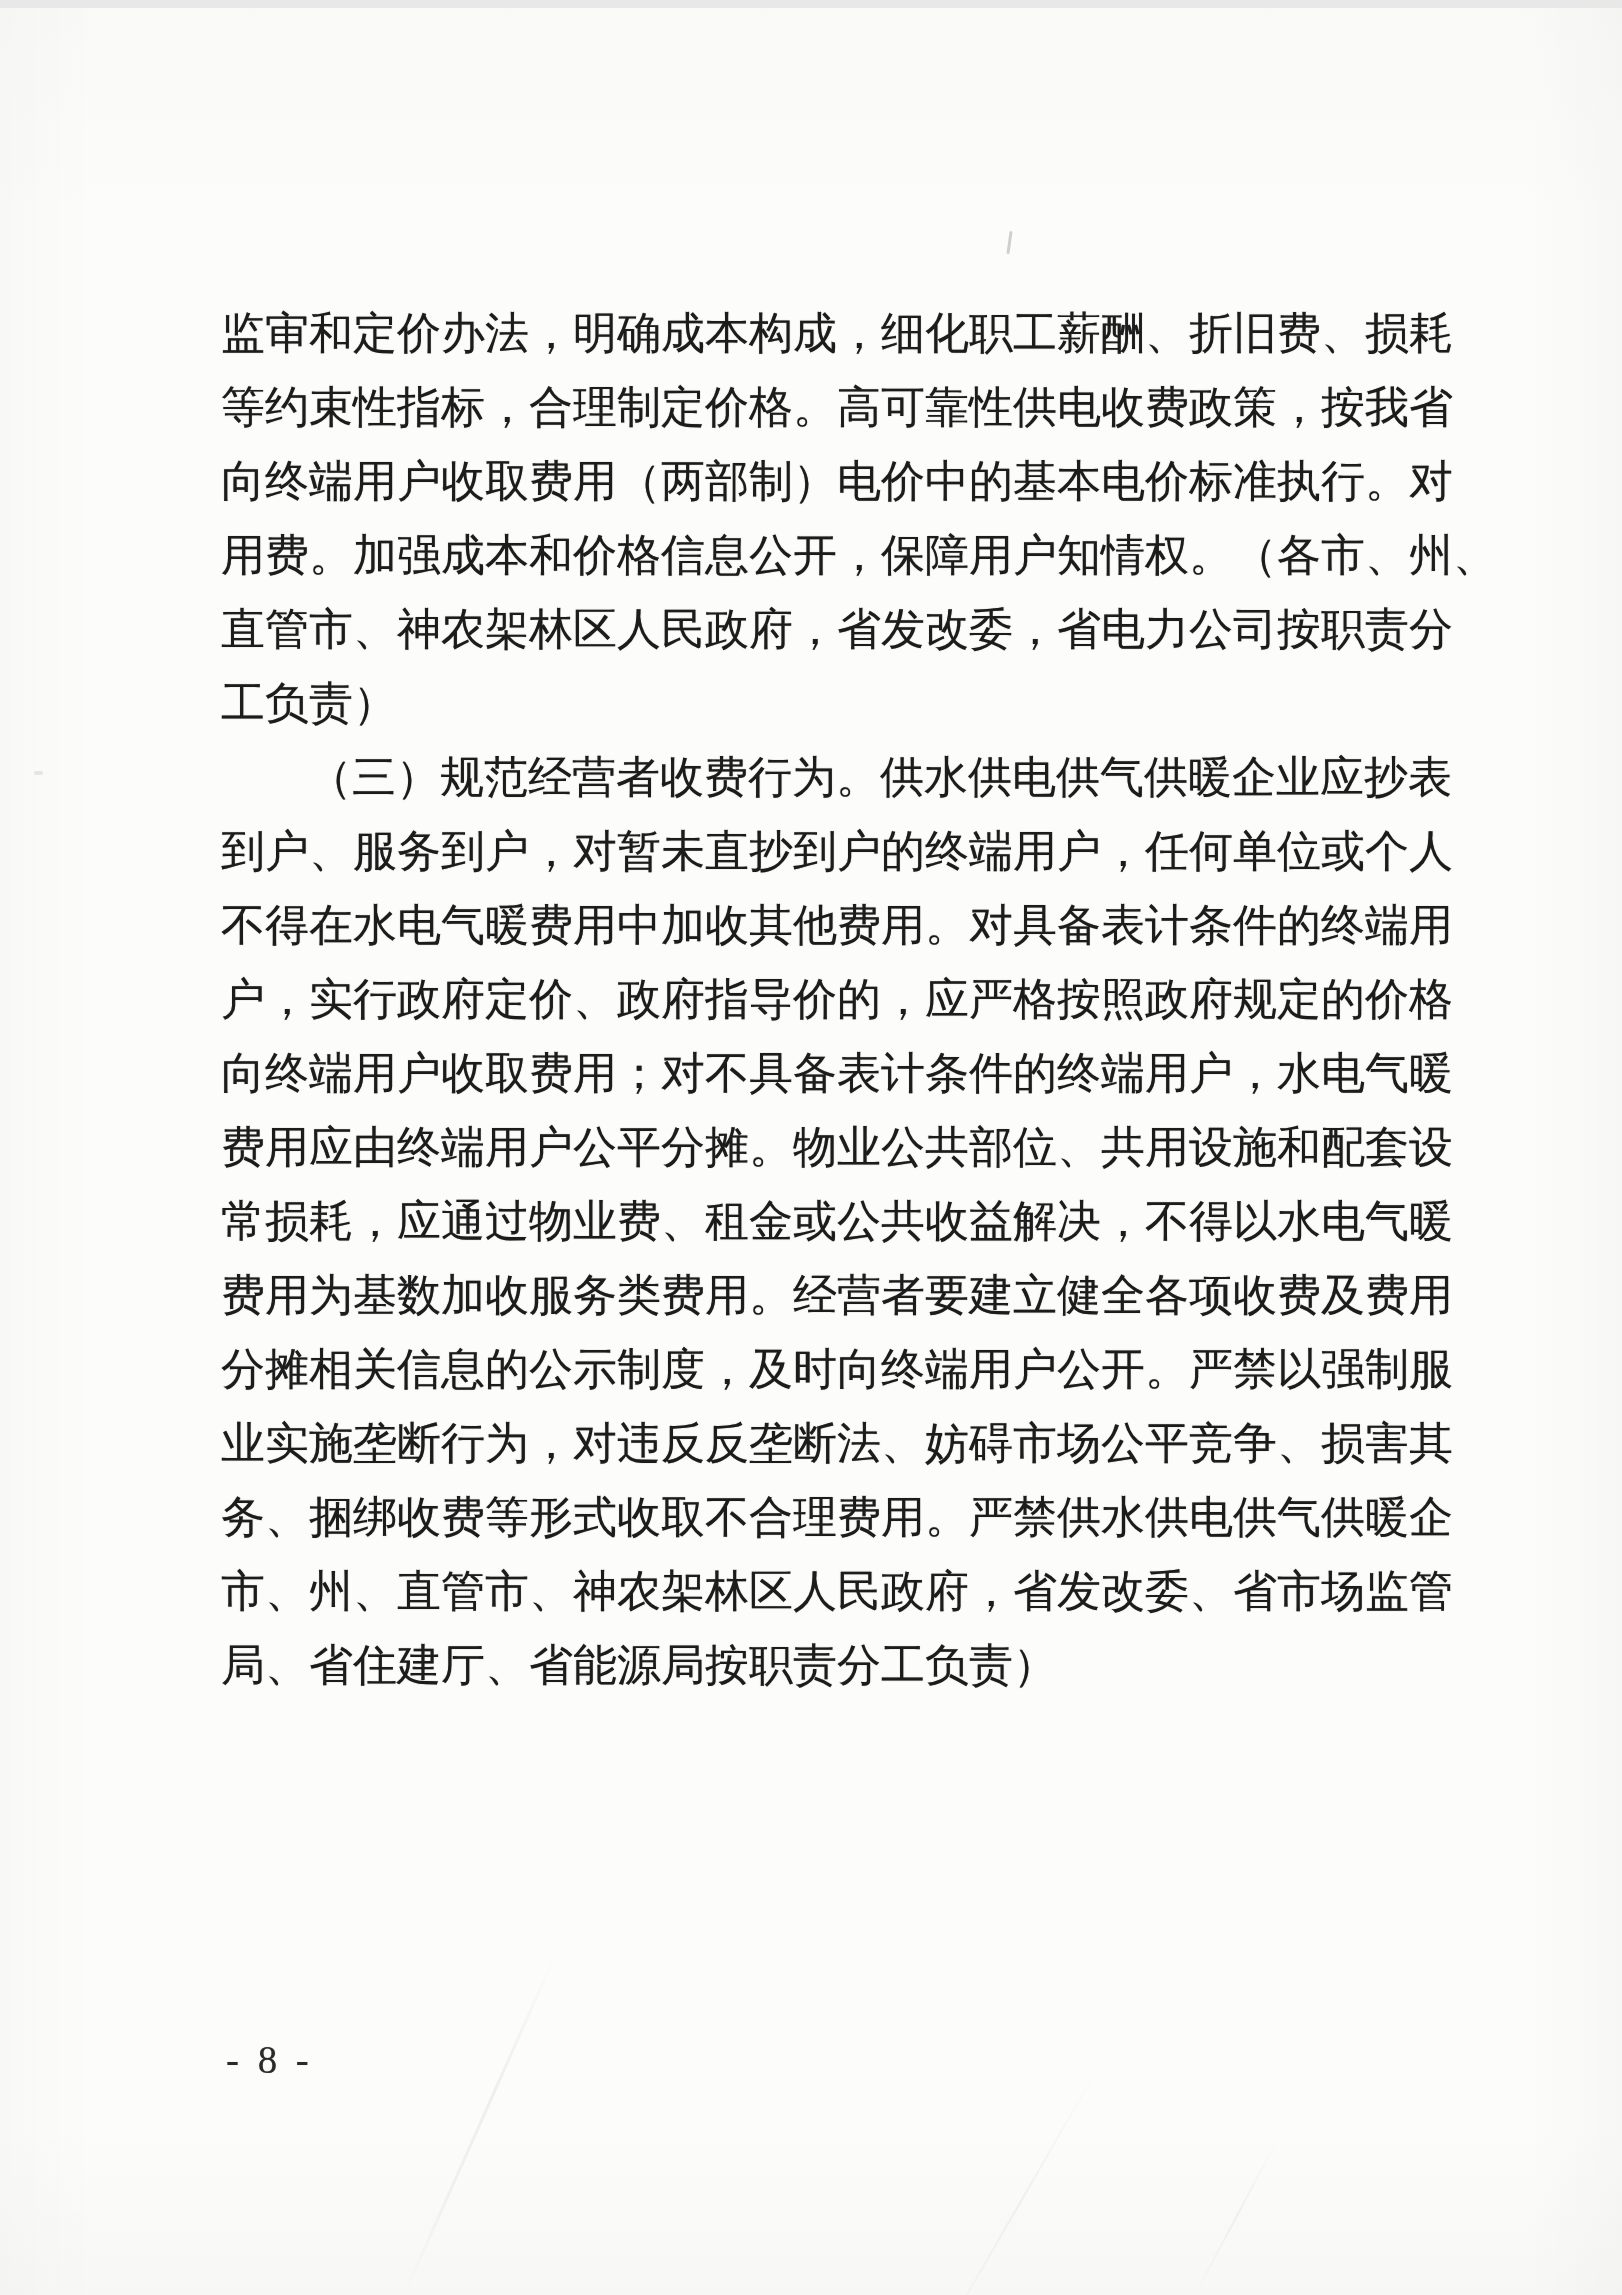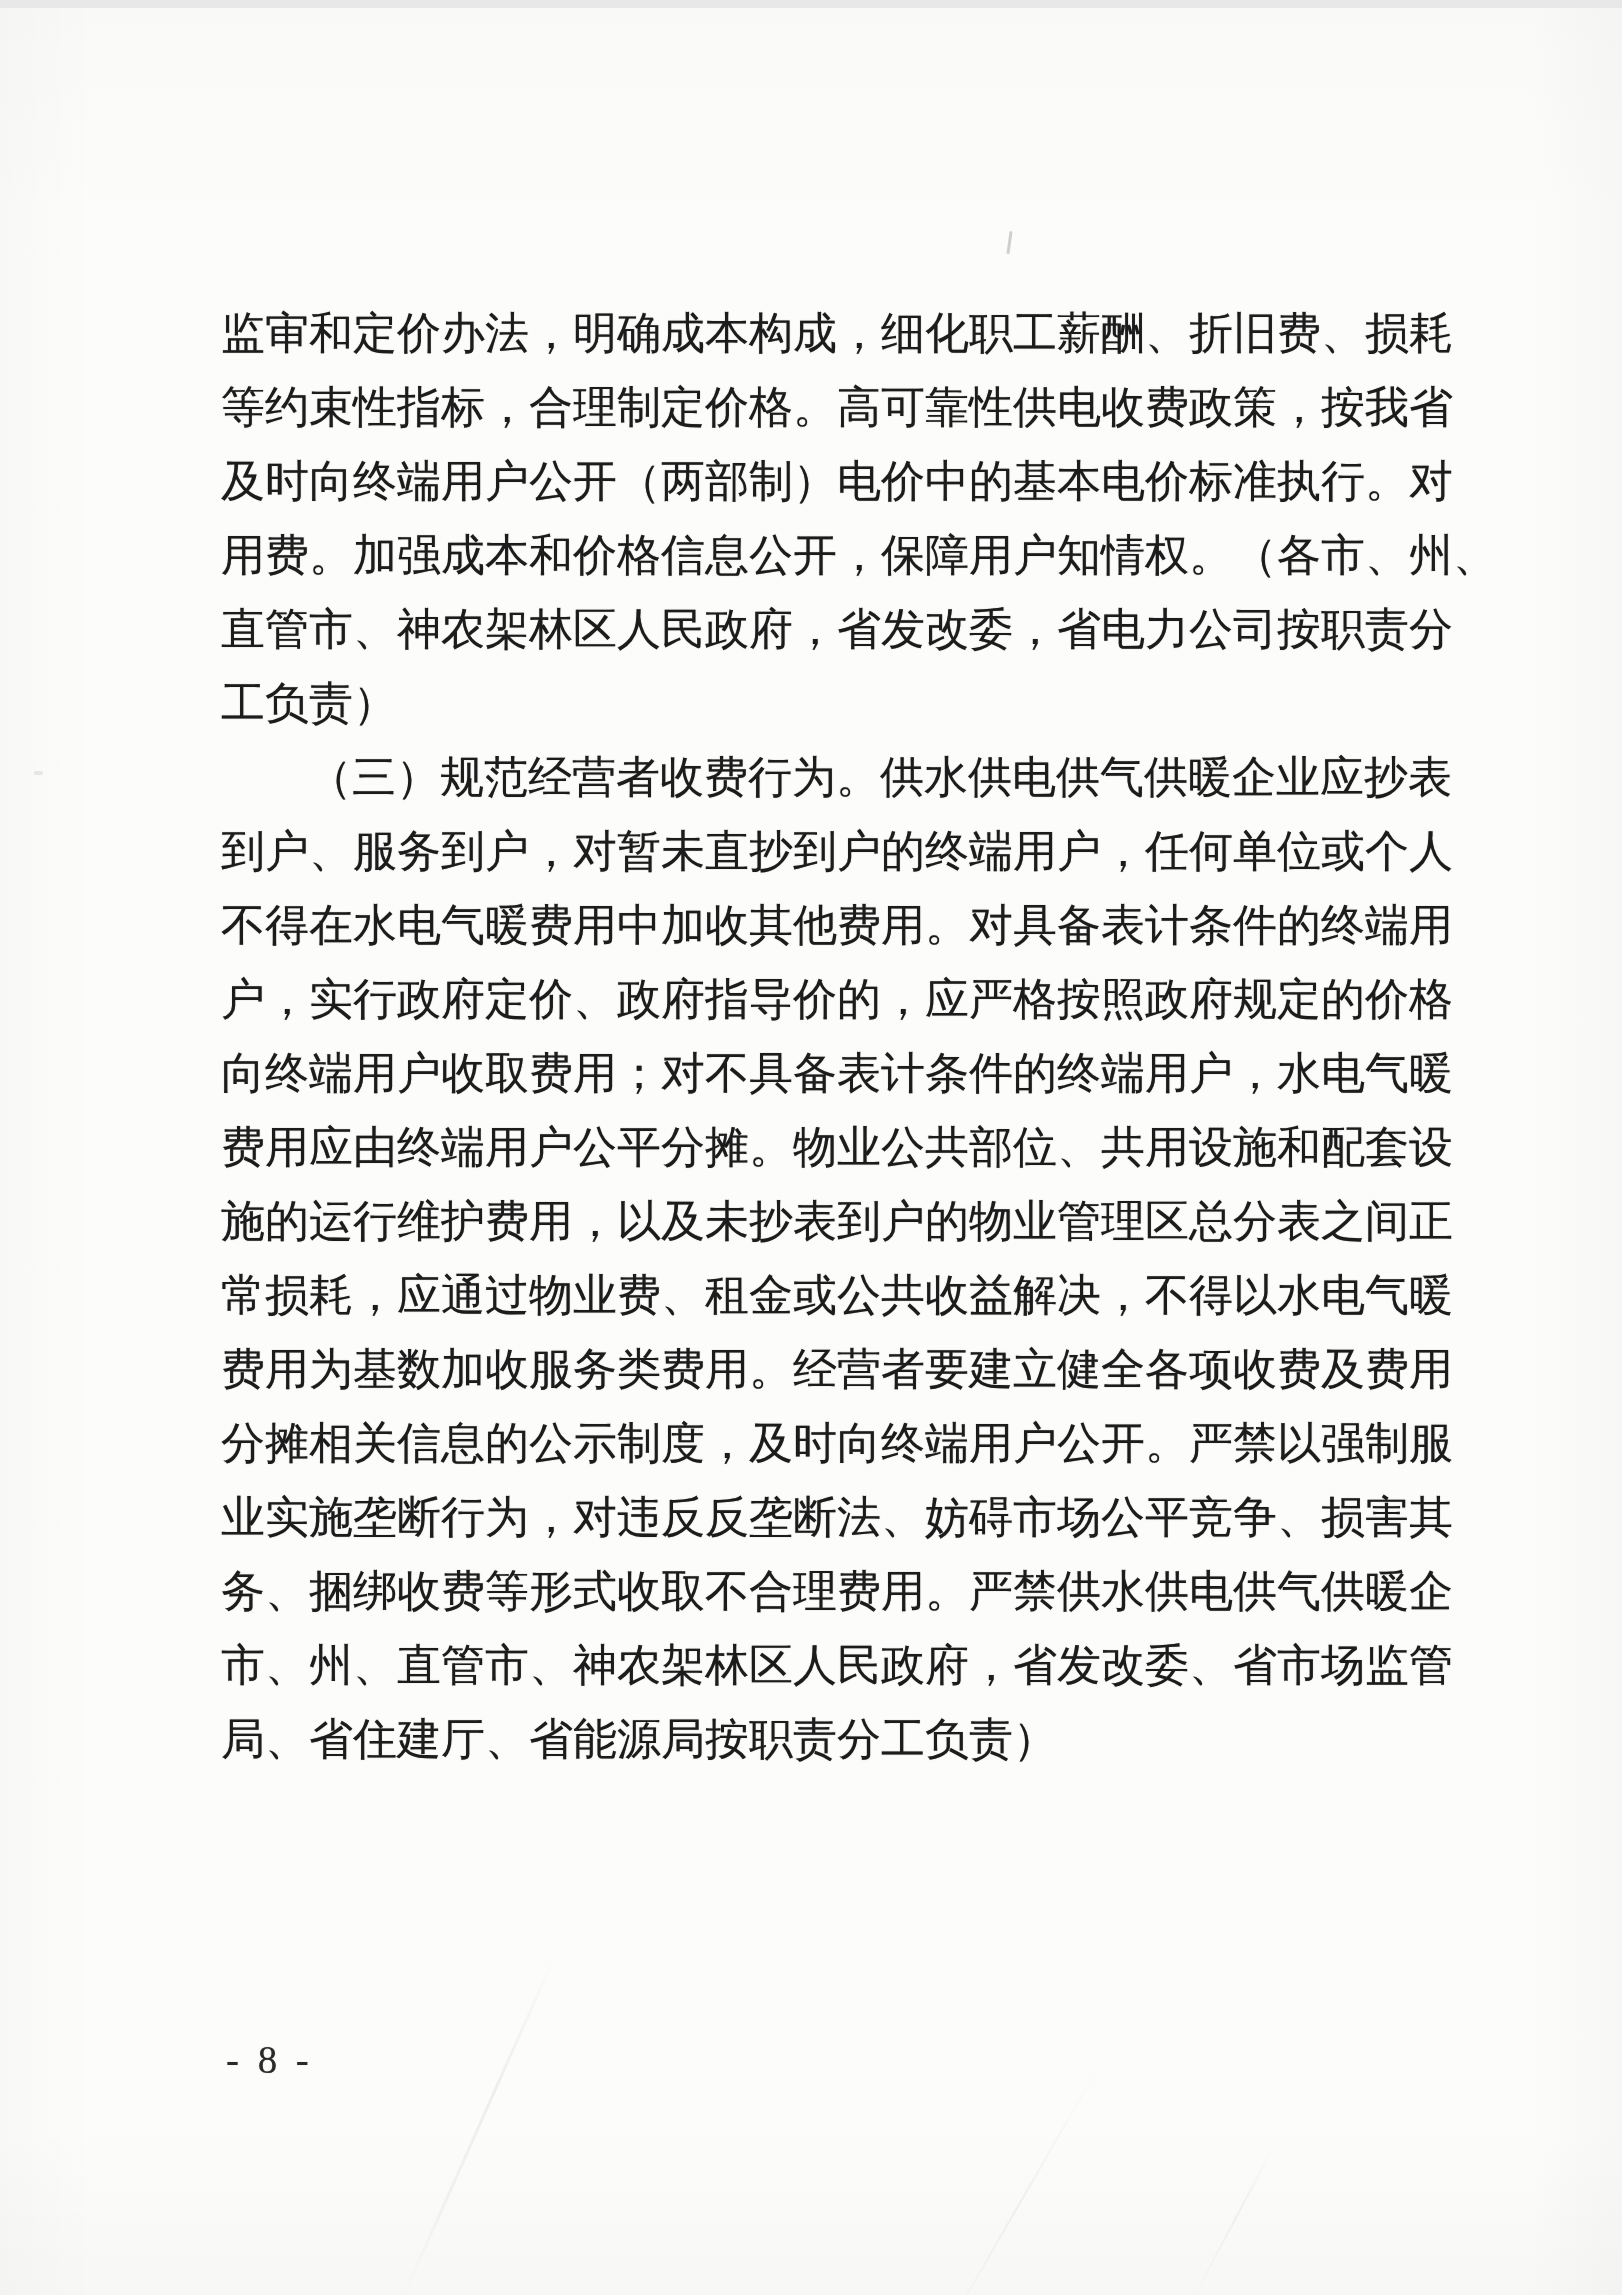--- a/index.html
+++ b/index.html
@@ -110,31 +110,30 @@
   }
 </style>
 </head>
 <body>
 
 <div class="page">
 
   <div class="textblock">
     <div class="line">监审和定价办法，明确成本构成，细化职工薪酬、折旧费、损耗</div>
     <div class="line">等约束性指标，合理制定价格。高可靠性供电收费政策，按我省</div>
-    <div class="line">及时向终端用户公开（两部制）电价中的基本电价标准执行。对</div>
+    <div class="line">向终端用户收取费用（两部制）电价中的基本电价标准执行。对</div>
     <div class="line">用费。加强成本和价格信息公开，保障用户知情权。（各市、州、</div>
     <div class="line">直管市、神农架林区人民政府，省发改委，省电力公司按职责分</div>
     <div class="line last">工负责）</div>
     <div class="line indent">（三）规范经营者收费行为。供水供电供气供暖企业应抄表</div>
     <div class="line">到户、服务到户，对暂未直抄到户的终端用户，任何单位或个人</div>
     <div class="line">不得在水电气暖费用中加收其他费用。对具备表计条件的终端用</div>
     <div class="line">户，实行政府定价、政府指导价的，应严格按照政府规定的价格</div>
     <div class="line">向终端用户收取费用；对不具备表计条件的终端用户，水电气暖</div>
     <div class="line">费用应由终端用户公平分摊。物业公共部位、共用设施和配套设</div>
-    <div class="line">施的运行维护费用，以及未抄表到户的物业管理区总分表之间正</div>
     <div class="line">常损耗，应通过物业费、租金或公共收益解决，不得以水电气暖</div>
     <div class="line">费用为基数加收服务类费用。经营者要建立健全各项收费及费用</div>
     <div class="line">分摊相关信息的公示制度，及时向终端用户公开。严禁以强制服</div>
     <div class="line">业实施垄断行为，对违反反垄断法、妨碍市场公平竞争、损害其</div>
     <div class="line">务、捆绑收费等形式收取不合理费用。严禁供水供电供气供暖企</div>
     <div class="line">市、州、直管市、神农架林区人民政府，省发改委、省市场监管</div>
     <div class="line last">局、省住建厅、省能源局按职责分工负责）</div>
   </div>
 
   <div class="page-number">- 8 -</div>

